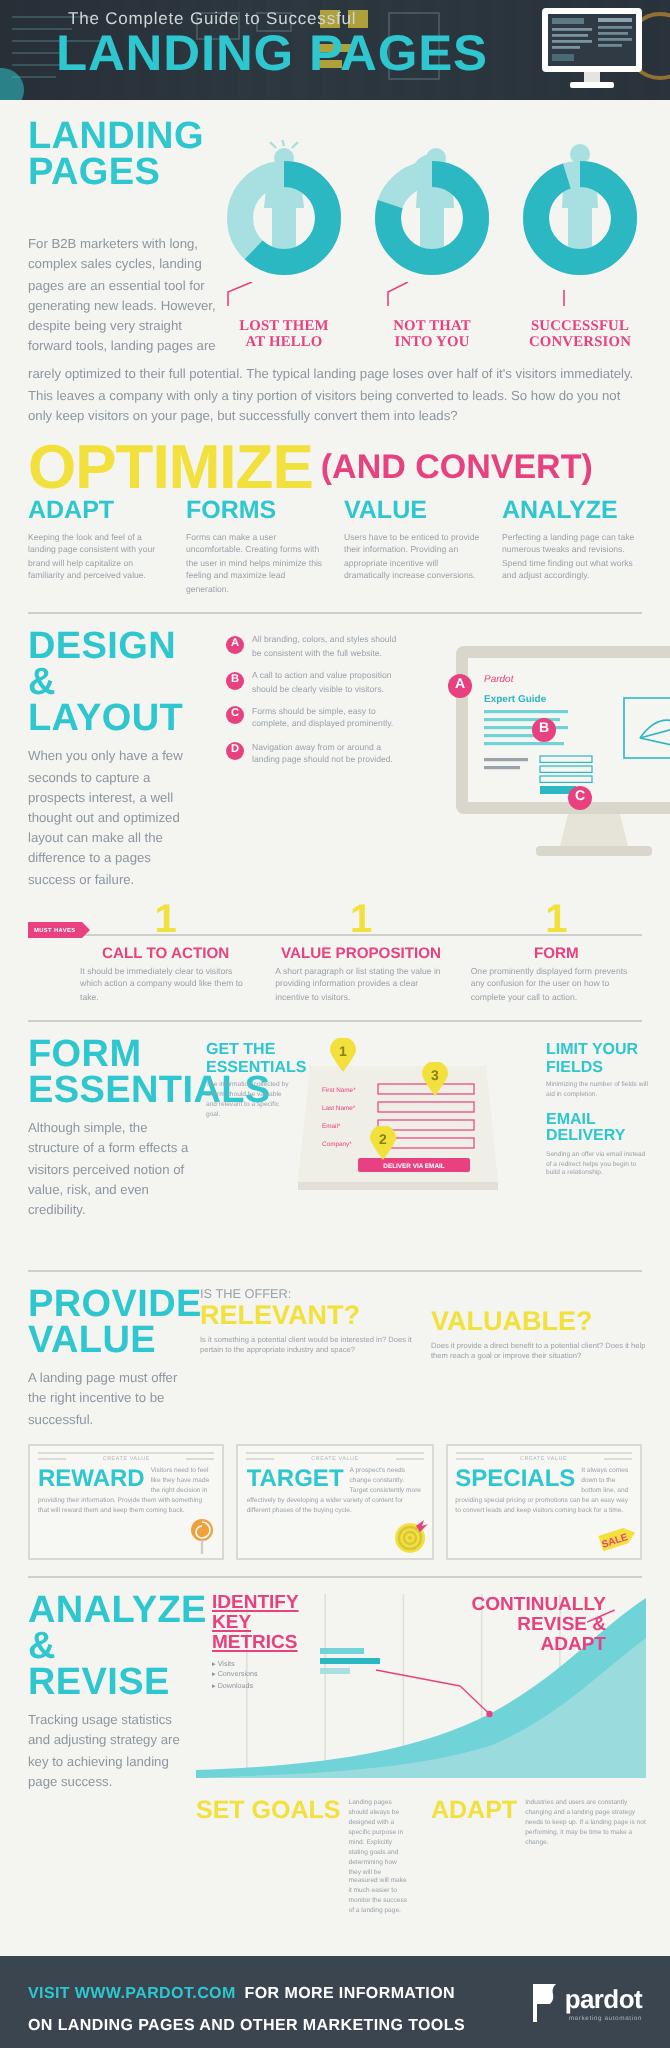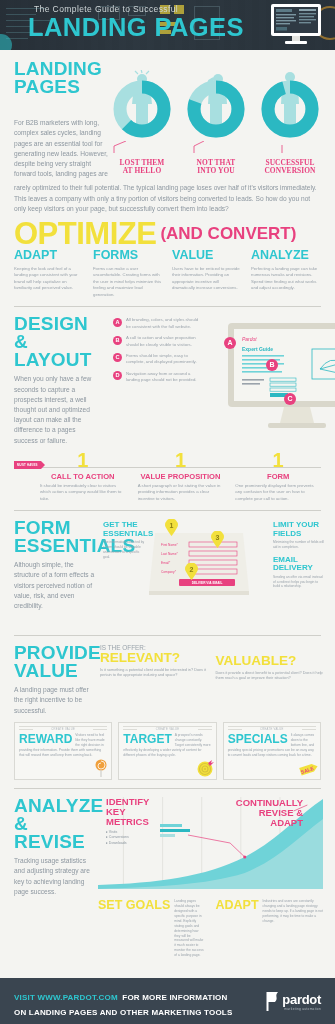--- a/index.html
+++ b/index.html
@@ -219,20 +219,21 @@
     font-family:"Liberation Sans Narrow","Liberation Sans",sans-serif;
   }
 
   
   .s6 { display:flex; padding:8px 12px 0 14px; gap:6px; position:relative;}
   .s6-left { width:78px; flex:none;}
   .s6-chart { flex:1; position:relative; height:92px; }
   .metric-title {
     color:#e8417f; font-size:9.5px; font-weight:bold; line-height:1.05;
     font-family:"Liberation Sans Narrow","Liberation Sans",sans-serif;
+    text-decoration:underline;
   }
   .metric-li { color:#8d97a0; font-size:3.6px; line-height:1.5;}
   .revise-title {
     color:#e8417f; font-size:9.5px; font-weight:bold; line-height:1.05; text-align:right;
     font-family:"Liberation Sans Narrow","Liberation Sans",sans-serif;
   }
   .s7 { display:flex; padding:2px 12px 0 14px; gap:10px;}
   .s7-spacer{ width:74px; flex:none;}
   .s7-col { flex:1; display:flex; gap:4px;}
   .goal-title {

